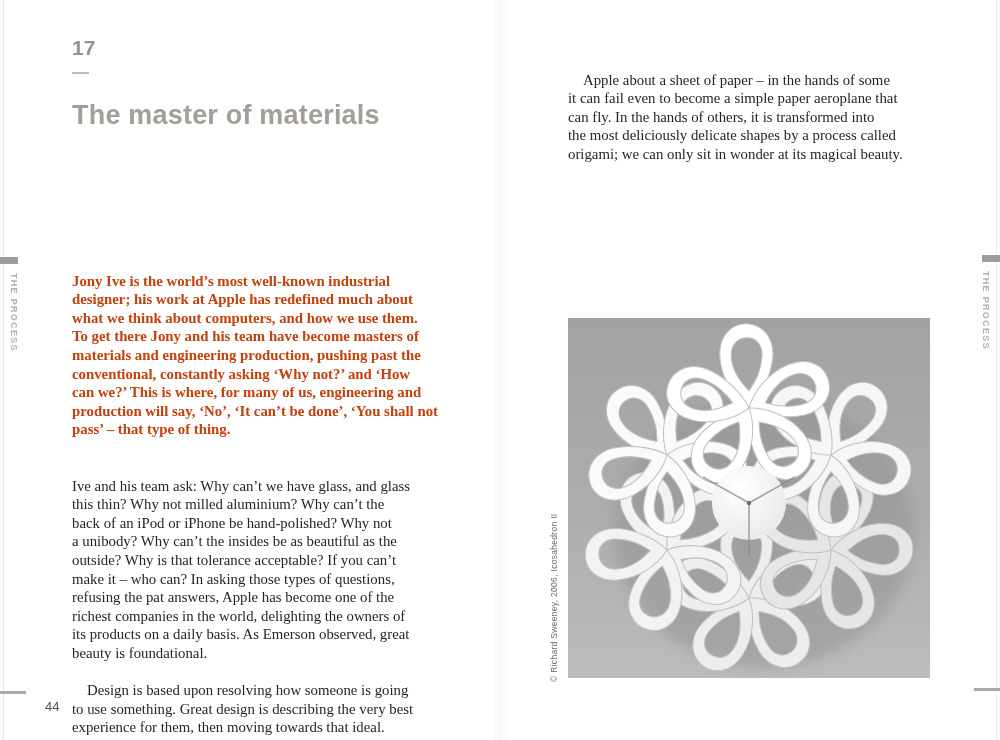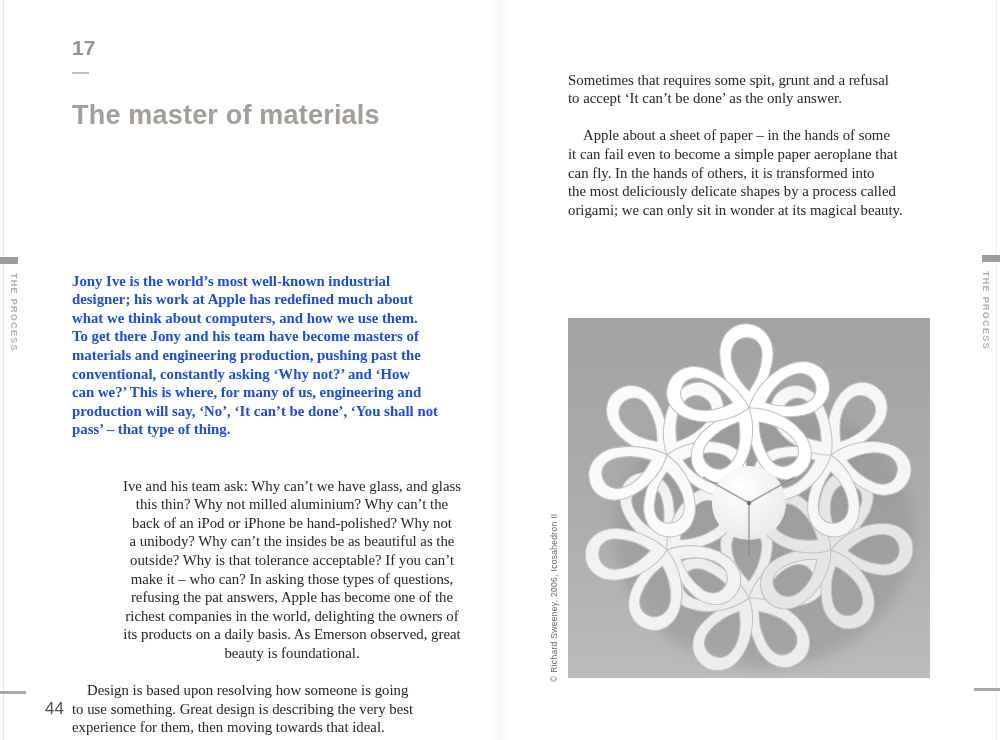--- a/index.html
+++ b/index.html
@@ -18,36 +18,36 @@
     font-weight:700;font-size:21px;color:#929292;}
   .chapnum-rule{position:absolute;left:72px;top:72px;width:17px;height:2px;background:#bcbcbc;}
   .title{position:absolute;left:72px;top:100px;margin:0;font-family:"Liberation Sans",sans-serif;
     font-weight:700;font-size:27px;letter-spacing:.2px;color:#a49e98;}
 
   
   .body{position:absolute;font-size:14.8px;line-height:18.6px;white-space:pre-line;}
   .body p{margin:0;}
   .left-body{left:72px;top:253px;width:440px;}
   .right-body{left:568px;top:52px;width:420px;}
-  .lead{font-weight:700;color:#1d4ed8;font-family:Liberation Serif, serif;}
-  .gap{margin-top:19px !important;text-align:center;}
+  .lead{font-weight:700;color:#c2410c;font-family:Liberation Serif, serif;}
+  .gap{margin-top:19px !important;}
   .indent{text-indent:15px;}
 
   
   .side-bar-l{position:absolute;left:0;top:257px;width:18px;height:7px;background:#9d9d9d;}
   .side-bar-r{position:absolute;right:0;top:255px;width:18px;height:7px;background:#9d9d9d;}
   .running-head{position:absolute;writing-mode:vertical-rl;font-family:"Liberation Sans",sans-serif;
     font-size:9px;font-weight:700;letter-spacing:1.3px;color:#b5b2ae;white-space:nowrap;}
   .rh-left{left:9px;top:273px;}
   .rh-right{right:9px;top:271px;}
 
   
   .folio-bar-l{position:absolute;left:0;top:691px;width:26px;height:3px;background:#a8a8a8;}
   .folio-bar-r{position:absolute;right:0;top:688px;width:26px;height:3px;background:#a8a8a8;}
-  .folio{position:absolute;font-family:"Liberation Sans",sans-serif;font-size:17px;color:#55524f;}
+  .folio{position:absolute;font-family:"Liberation Sans",sans-serif;font-size:13px;color:#55524f;}
   .folio-l{left:45px;top:699px;}
   .folio-r{left:1025px;top:696px;}
 
   
   .photo{position:absolute;left:568px;top:318px;width:362px;height:360px;display:block;}
   .caption{position:absolute;left:549px;top:682px;transform:rotate(-90deg);transform-origin:0 0;
     font-family:"Liberation Sans",sans-serif;font-size:8.5px;letter-spacing:.3px;color:#6e6b68;
     white-space:nowrap;}
 </style>
 </head>
@@ -87,22 +87,20 @@
 to use something. Great design is describing the very best
 experience for them, then moving towards that ideal.</p>
   </div>
 
   <div class="side-bar-l"></div>
   <div class="running-head rh-left">THE PROCESS</div>
   <div class="folio-bar-l"></div>
   <div class="folio folio-l">44</div>
 
   <div class="body right-body">
-    <p>Sometimes that requires some spit, grunt and a refusal
-to accept ‘It can’t be done’ as the only answer.</p>
     <p class="indent">Apple about a sheet of paper – in the hands of some
 it can fail even to become a simple paper aeroplane that
 can fly. In the hands of others, it is transformed into
 the most deliciously delicate shapes by a process called
 origami; we can only sit in wonder at its magical beauty.</p>
   </div>
 
   <svg class="photo" viewBox="0 0 362 360" aria-hidden="true">
     <defs>
       <linearGradient id="bg" x1="0" y1="0" x2="0" y2="1">

